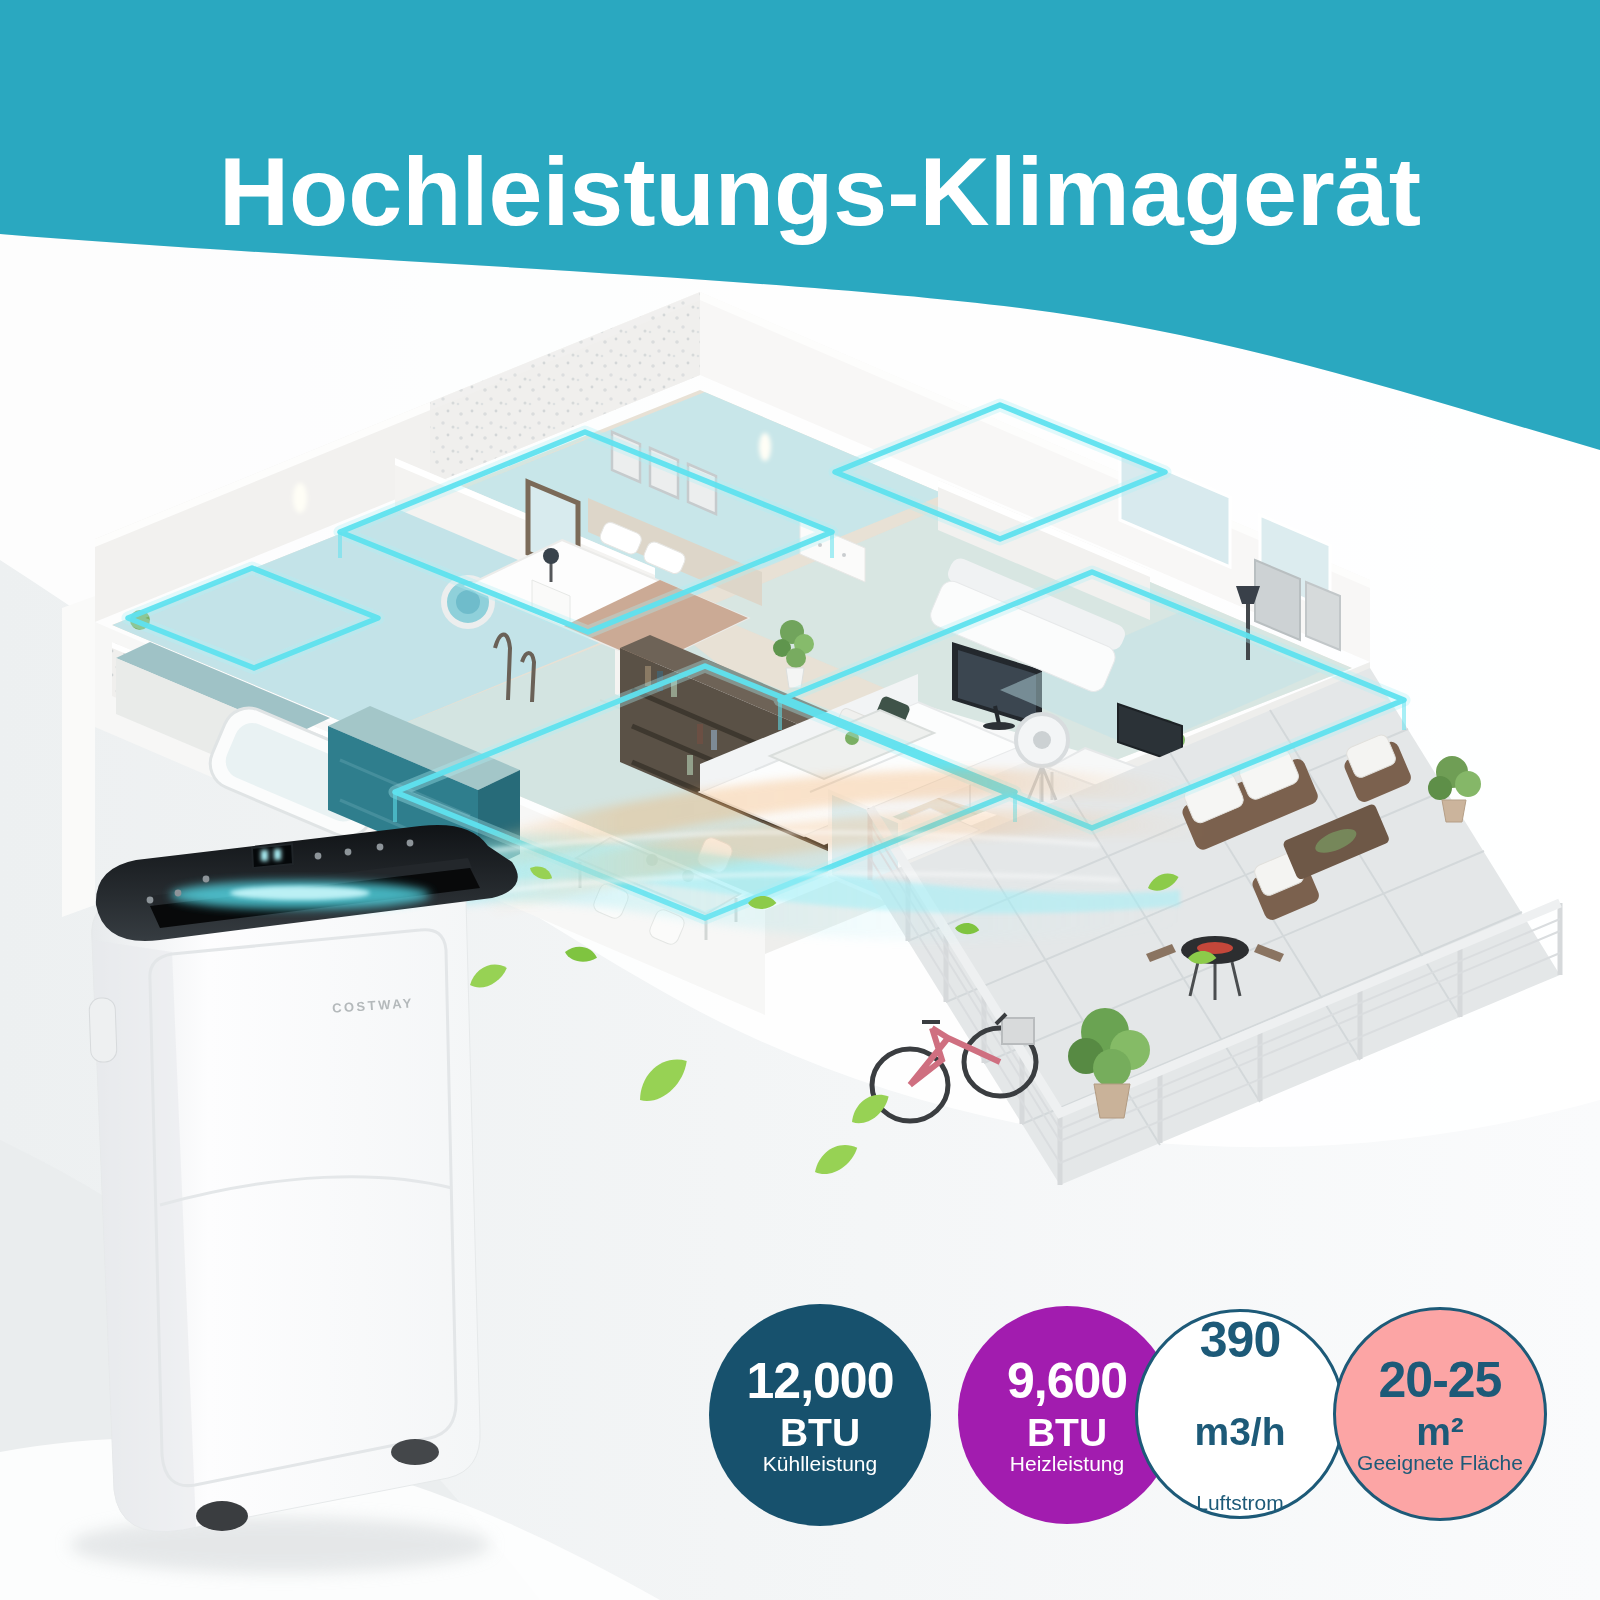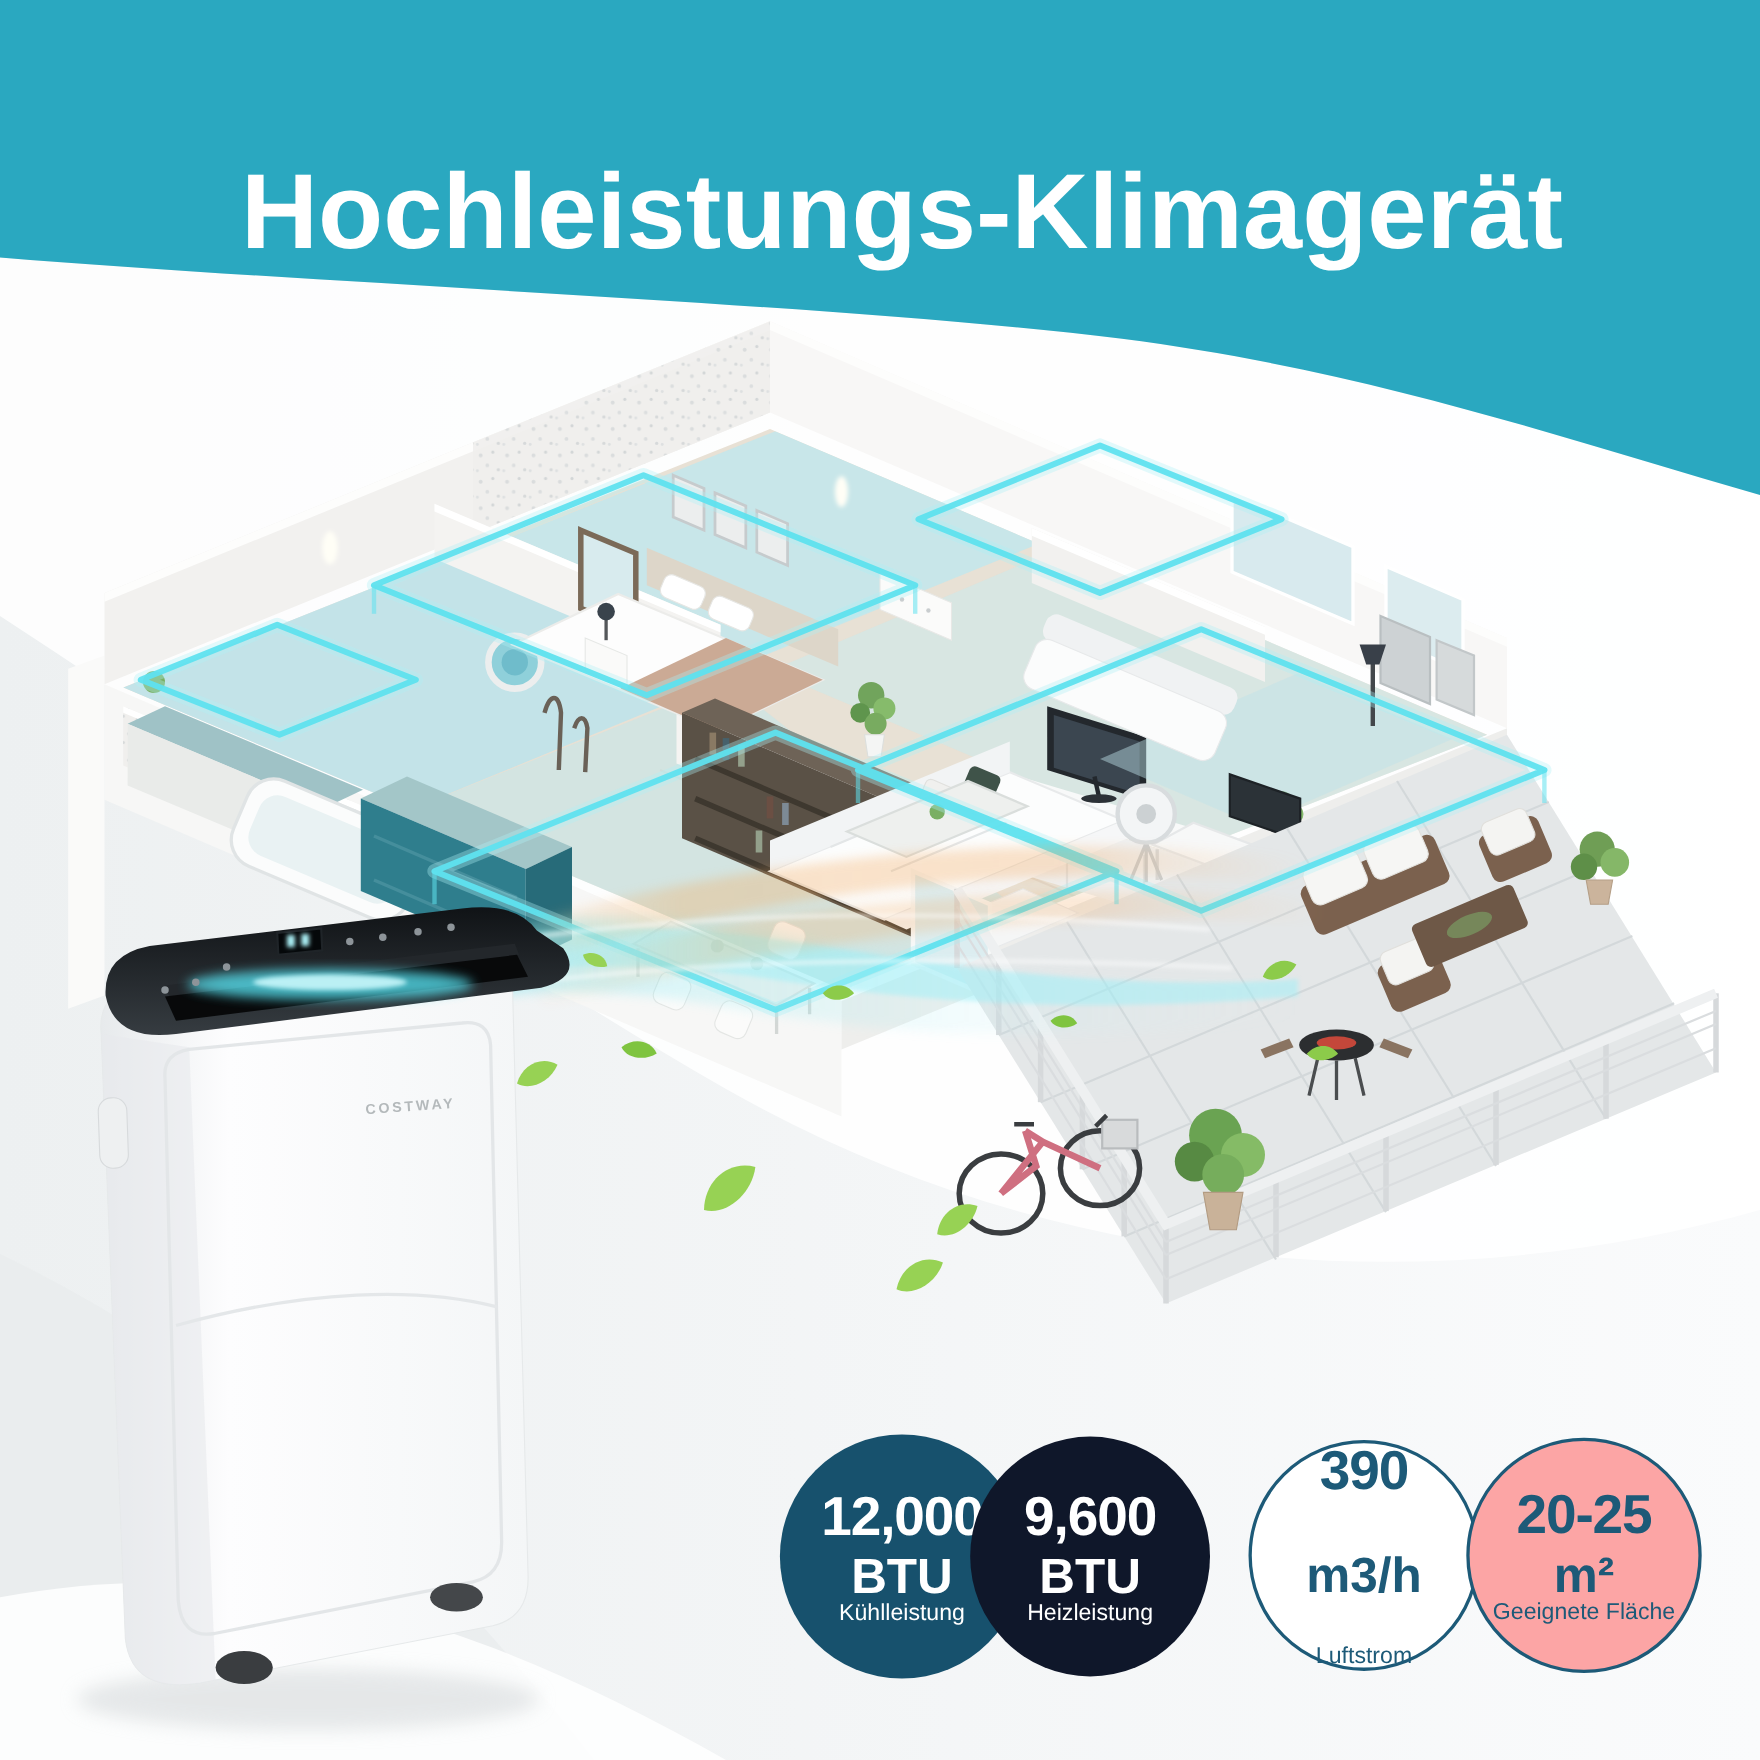--- a/index.html
+++ b/index.html
@@ -15,24 +15,24 @@
   .brand{
     position:absolute;left:332px;top:998px;font-size:13px;font-weight:bold;
     letter-spacing:2.5px;color:#b4b9bb;transform:rotate(-4deg);
   }
   .badge{
     position:absolute;border-radius:50%;display:flex;flex-direction:column;
     align-items:center;justify-content:center;text-align:center;line-height:1;
     box-sizing:border-box;
   }
   .badge .v{font-weight:bold;font-size:50px;letter-spacing:-1px;}
-  .badge .u{font-weight:bold;font-size:45px;margin-top:7px;}
+  .badge .u{font-weight:bold;font-size:39px;margin-top:7px;}
   .badge .l{font-size:21px;margin-top:1px;font-weight:normal;}
   .b1{left:709px;top:1304px;width:222px;height:222px;background:#17516d;color:#fff;}
-  .b2{left:882px;top:1306px;width:218px;height:218px;background:#0f172a;color:#fff;}
+  .b2{left:958px;top:1306px;width:218px;height:218px;background:#a21caf;color:#fff;}
   .b3{left:1135px;top:1309px;width:210px;height:210px;background:#fff;border:3px solid #1d5a78;color:#1d5a78;gap:40px;}
   .b4{left:1333px;top:1307px;width:214px;height:214px;background:#fca5a5;border:3px solid #1d5a78;color:#1d5a78;}
 </style>
 </head>
 <body>
 
 <svg class="scene" viewBox="0 0 1600 1600" width="1600" height="1600" xmlns="http://www.w3.org/2000/svg">
   <defs>
     <linearGradient id="gBg" x1="0" y1="0" x2="1" y2="0">
       <stop offset="0" stop-color="#edf0f1"></stop>

